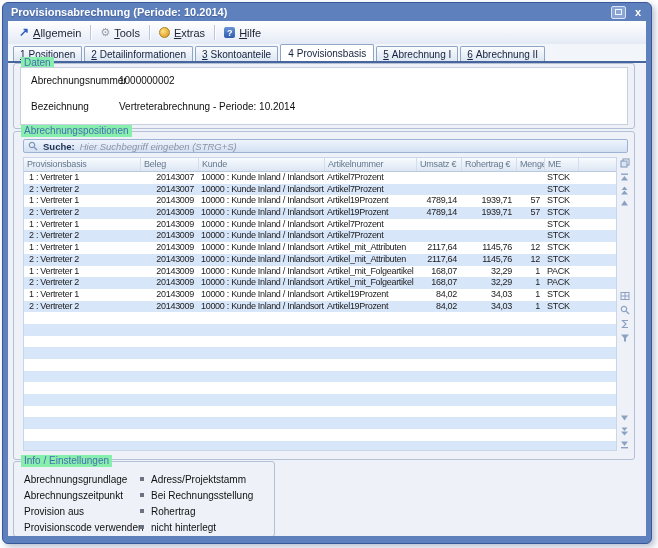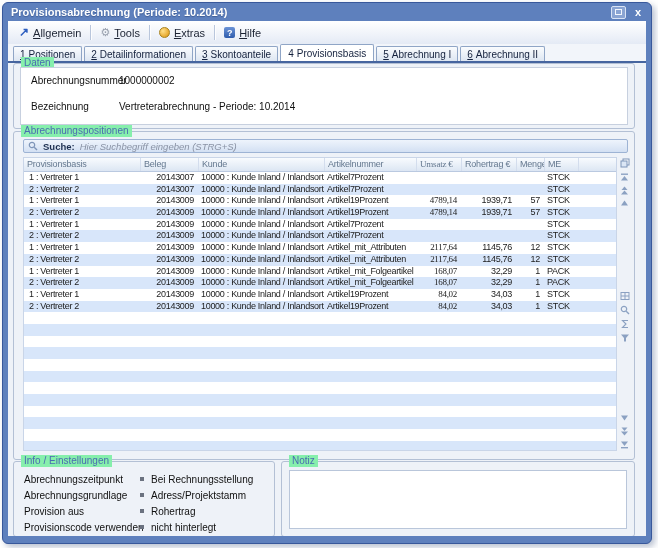--- a/index.html
+++ b/index.html
@@ -59,21 +59,21 @@
   .tablewrap{position:absolute;left:9px;top:25px;width:592px;bottom:8px;background:#fff;
              border:1px solid #c9d5e8;overflow:hidden;}
   .thead{display:flex;height:13px;background:linear-gradient(#f8fbfe,#dce6f3);
          border-bottom:1px solid #bac9e0;color:#64788f;}
   .th{box-sizing:border-box;padding:1px 3px 0;border-right:1px solid #d3dded;font-size:9px;
       letter-spacing:-0.2px;white-space:nowrap;overflow:hidden;}
   .tr{display:flex;height:11.7px;line-height:11.7px;font-size:9px;letter-spacing:-0.3px;
       color:#1c1c1c;white-space:nowrap;}
   .tr.alt{background:#d8e6fa;}
   .td{box-sizing:border-box;padding:0 2px;overflow:hidden;}
-  .c1{width:117px;} .c2{width:58px;} .c3{width:126px;} .c4{width:92px;} .c5{width:45px;font-family:Liberation Serif, serif;}
+  .c1{width:117px;} .c2{width:58px;} .c3{width:126px;} .c4{width:92px;} .c5{width:45px;}
   .c6{width:55px;} .c7{width:28px;} .c8{width:34px;} .c9{flex:1;border-right:none;}
   .td.c1{padding-left:5px;}
   .td.c2,.td.c5,.td.c6,.td.c7{text-align:right;padding-right:5px;}
   
   .strip{position:absolute;top:25px;right:2px;bottom:8px;width:15px;}
   .strip .sb{position:absolute;left:2px;width:11px;height:11px;display:flex;align-items:center;
              justify-content:center;cursor:default;}
   
   #fs-info{left:5px;top:398px;width:260px;height:74px;}
   .info-rows{position:absolute;left:10px;top:9px;right:4px;}
@@ -523,43 +523,39 @@
                 <rect x="1" y="7" width="7" height="1.4" fill="#8ba1c2"></rect>
               </svg>
             </span>
           </div>
         </div>
 
         <div class="groupbox" id="fs-info">
           <div class="legend">Info / Einstellungen</div>
           <div class="info-rows">
             <div class="info-row">
+              <span class="info-label">Abrechnungsgrundlage</span>
+              <span class="bullet"></span>
+              <span class="info-value">Adress/Projektstamm</span>
+            </div>
+            <div class="info-row">
               <span class="info-label">Abrechnungszeitpunkt</span>
               <span class="bullet"></span>
               <span class="info-value">Bei Rechnungsstellung</span>
-            </div>
-            <div class="info-row">
-              <span class="info-label">Abrechnungsgrundlage</span>
-              <span class="bullet"></span>
-              <span class="info-value">Adress/Projektstamm</span>
             </div>
             <div class="info-row">
               <span class="info-label">Provision aus</span>
               <span class="bullet"></span>
               <span class="info-value">Rohertrag</span>
             </div>
             <div class="info-row">
               <span class="info-label">Provisionscode verwenden</span>
               <span class="bullet"></span>
               <span class="info-value">nicht hinterlegt</span>
             </div>
           </div>
         </div>
 
-        <div class="groupbox" id="fs-notiz">
-          <div class="legend">Notiz</div>
-          <div class="notiz-area"></div>
-        </div>
 
       </div>
     </div>
   </div>
 </div>
 
 </body></html>

